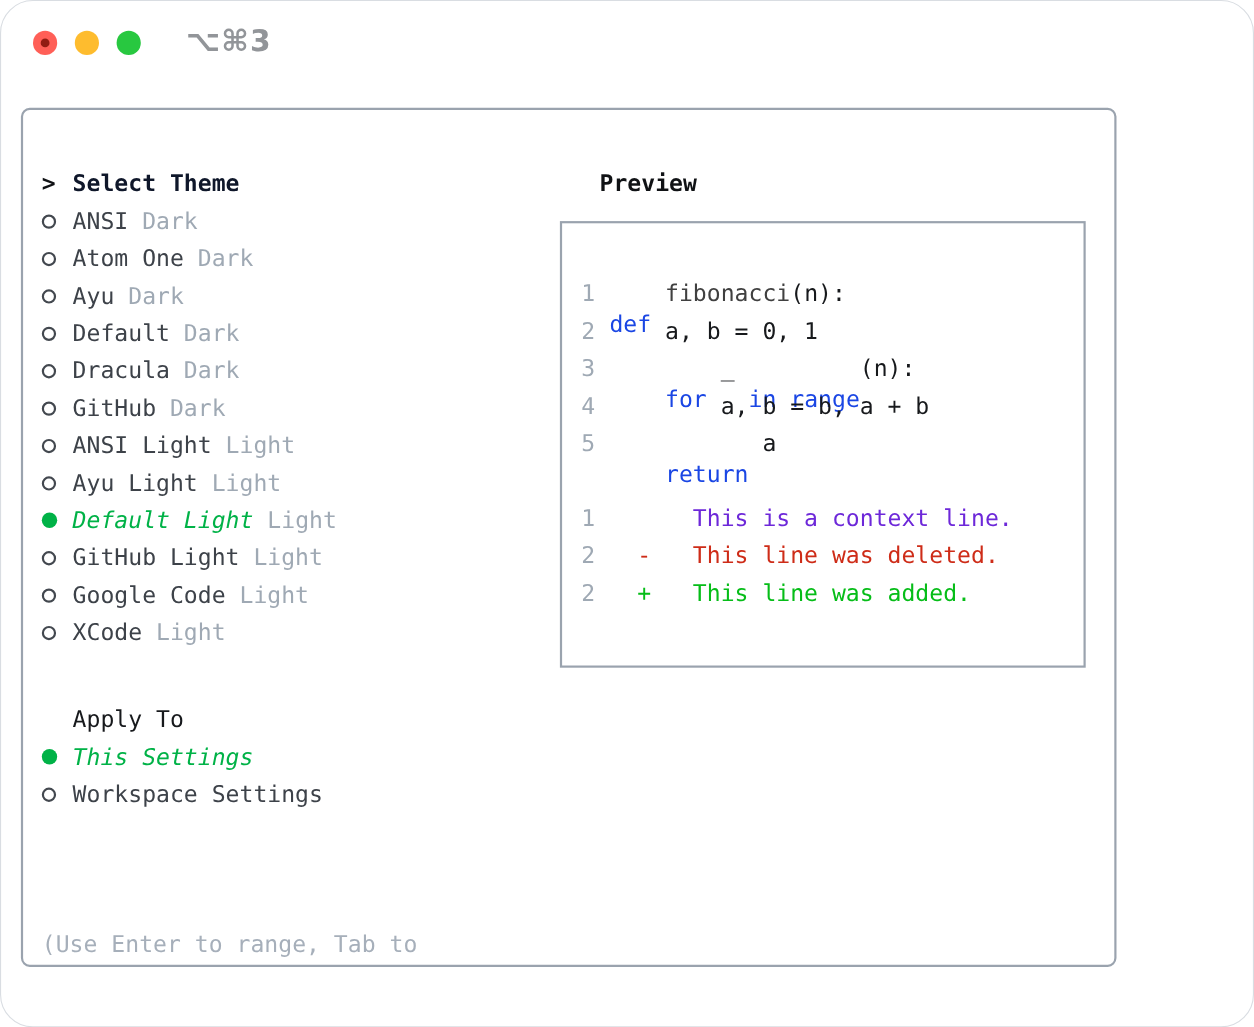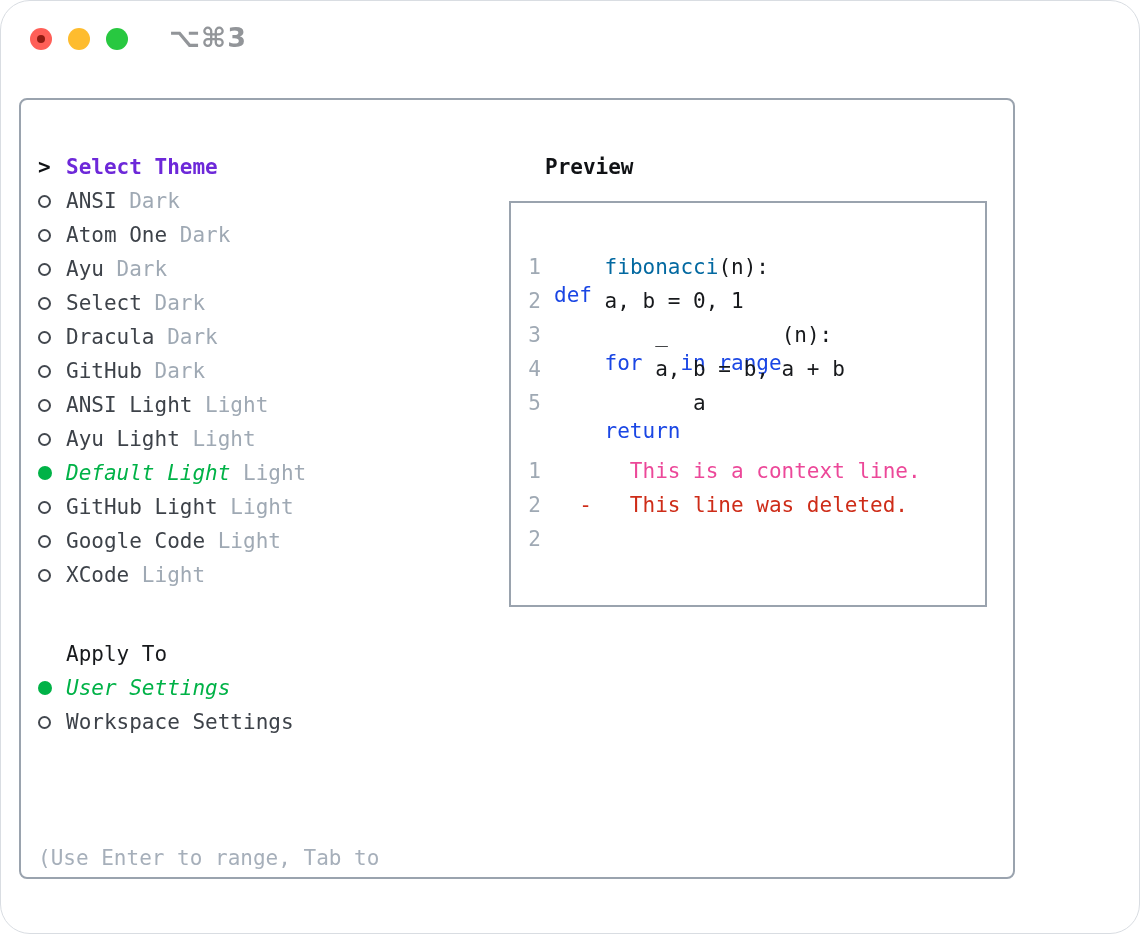--- a/index.html
+++ b/index.html
@@ -23,43 +23,43 @@
   .panel{
     position:absolute;left:18px;top:97px;width:996px;height:781px;box-sizing:border-box;
     border:2px solid #9aa3ae;border-radius:8px;background:#fff;
     font-size:21px;line-height:34px;
   }
   
   .left-col{position:absolute;left:17px;top:50px;}
   .row{display:flex;align-items:center;height:34px;}
   .bullet-cell{width:28px;display:flex;align-items:center;flex:none;}
   .prompt{font-weight:bold;color:#101215;}
-  .hdr-label{font-weight:bold;color:#6d28d9;white-space:pre;}
+  .hdr-label{font-weight:bold;color:#0f172a;white-space:pre;}
   .radio{width:13px;height:13px;box-sizing:border-box;border:2px solid #43484f;border-radius:50%;}
   .row.selected .radio{width:14px;height:14px;border:none;background:#00b247;}
   .name{color:#3d4249;white-space:pre;}
   .row.selected .name{color:#00b247;font-style:italic;}
   .badge{color:#9fa9b4;white-space:pre;}
   .apply-section{margin-top:45px;}
   .apply-label{color:#17191c;white-space:pre;}
   .help{margin-top:34px;color:#a6afba;white-space:pre;}
   
   .preview-label{position:absolute;left:480px;top:50px;height:34px;line-height:34px;font-weight:bold;color:#101215;white-space:pre;margin-left:44px;}
   .preview-box{
     position:absolute;left:488px;top:101px;width:478px;height:406px;box-sizing:border-box;
     border:2px solid #9aa3ae;background:#fff;
   }
   .pre-content{position:absolute;left:17px;top:47px;}
   .pline{display:flex;white-space:pre;height:34px;line-height:34px;}
   .lnum{width:13px;margin-right:13px;text-align:right;color:#9fa9b4;flex:none;}
   .blank-line{height:34px;}
   .seg-kw{color:#1a46e4;margin-top:28px;}
-  .seg-fn{color:#0369a1;}
+  .seg-fn{color:#404040;}
   .seg-p{color:#17191c;}
-  .diff-context{color:#ec4899;text-align:right;}
+  .diff-context{color:#6d28d9;text-align:right;}
   .diff-deleted{color:#ce2c18;text-align:center;}
   .diff-added{color:#06bd18;}
 </style>
 </head>
 <body>
 
 <div class="window">
 
   <div class="titlebar">
     <div class="light light-close">
@@ -102,21 +102,21 @@
               <span class="radio"></span>
             </span>
     <span class="name">Ayu</span>
     <span class="badge"> Dark</span>
   </div>
 
   <div class="row">
     <span class="bullet-cell">
               <span class="radio"></span>
             </span>
-    <span class="name">Select</span>
+    <span class="name">Default</span>
     <span class="badge"> Dark</span>
   </div>
 
   <div class="row">
     <span class="bullet-cell">
               <span class="radio"></span>
             </span>
     <span class="name">Dracula</span>
     <span class="badge"> Dark</span>
   </div>
@@ -181,21 +181,21 @@
       <div class="apply-section">
         <div class="row">
           <span class="bullet-cell"></span>
           <span class="apply-label">Apply To</span>
         </div>
         <div id="apply-list">
   <div class="row selected">
     <span class="bullet-cell">
                 <span class="radio"></span>
               </span>
-    <span class="name">User Settings</span>
+    <span class="name">This Settings</span>
   </div>
 
   <div class="row">
     <span class="bullet-cell">
                 <span class="radio"></span>
               </span>
     <span class="name">Workspace Settings</span>
   </div>
 </div>
       </div>
@@ -236,19 +236,19 @@
   <div class="pline">
     <span class="lnum">1</span>
   <span class="diff-context">      This is a context line.</span></div>
 
   <div class="pline">
     <span class="lnum">2</span>
   <span class="diff-deleted">  -   This line was deleted.</span></div>
 
   <div class="pline">
     <span class="lnum">2</span>
-  </div>
+  <span class="diff-added">  +   This line was added.</span></div>
 </div>
       </div>
     </div>
 
   </div>
 </div>
 
 </body></html>

